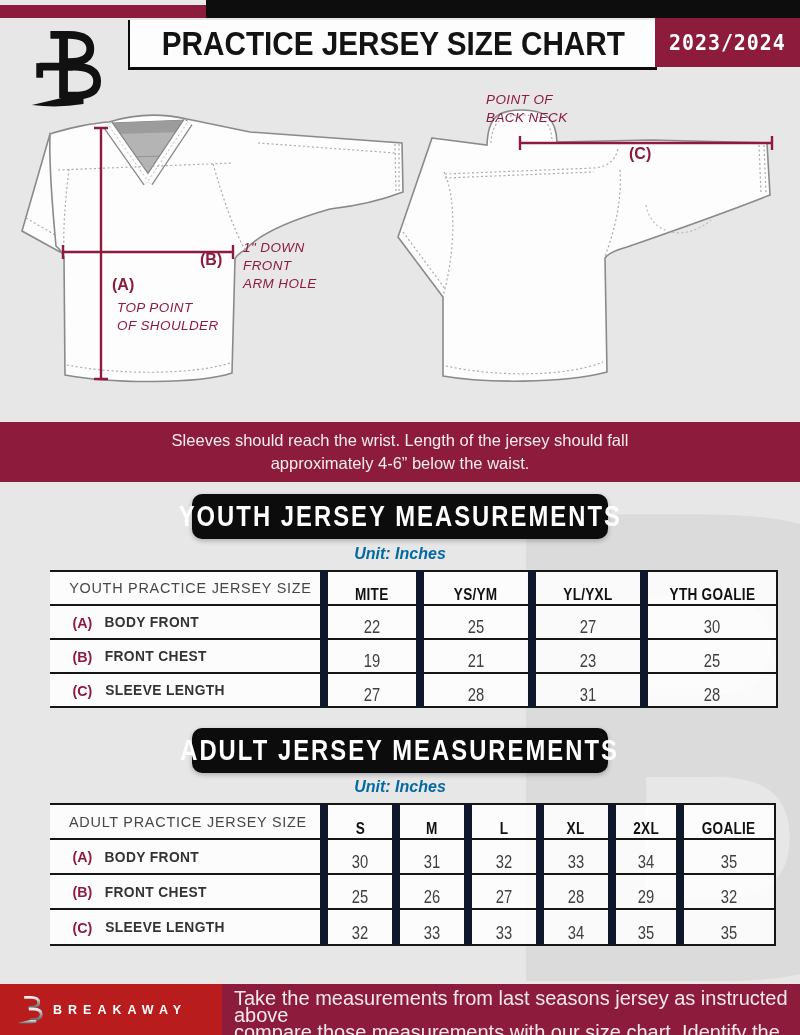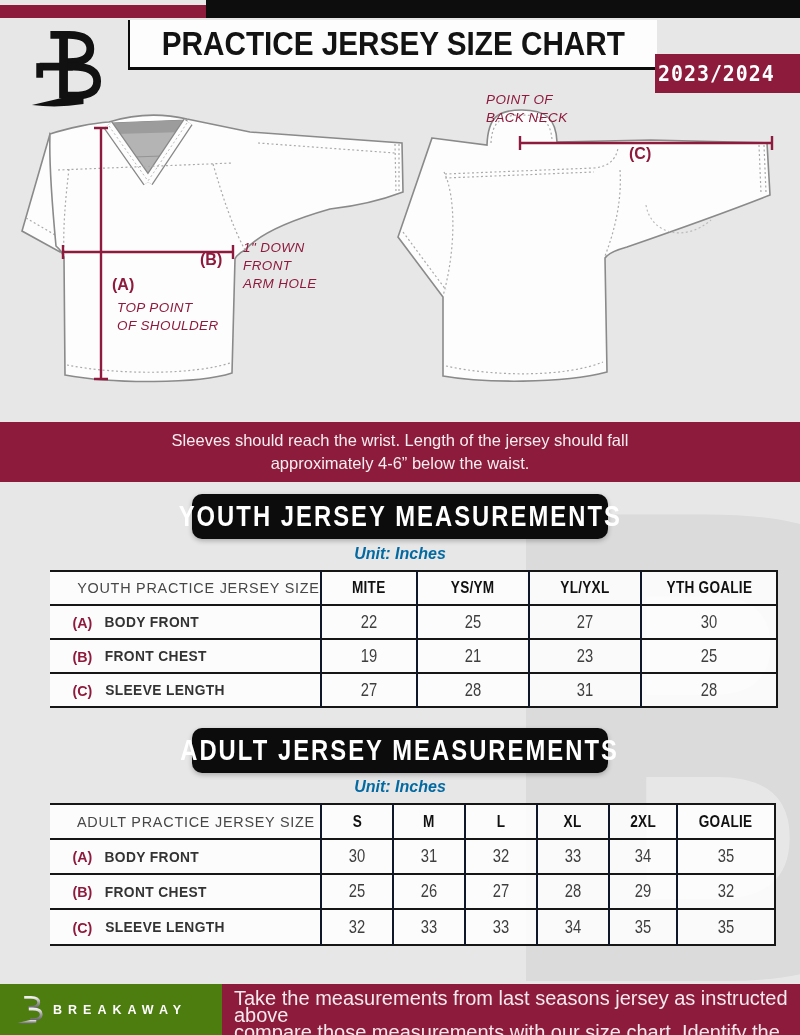--- a/index.html
+++ b/index.html
@@ -18,22 +18,22 @@
   .topbar-black{position:absolute; left:206px; top:0; width:594px; height:18px; background:#0d0d0d;}
   .topbar-maroon{position:absolute; left:0; top:5px; width:206px; height:13px; background:#8D1B3C;}
   .logo-box{position:absolute; left:28px; top:26px; z-index:2;}
   .title-box{
     position:absolute; left:128px; top:20px; width:527px; height:47px; z-index:2;
     background:#fdfdfd; border-left:2px solid #0c0c0c; border-bottom:3px solid #0c0c0c;
     display:flex; align-items:center; justify-content:center;
   }
   .title-box .t{display:inline-block; transform:scaleX(0.9); font-size:33px; font-weight:800; color:#131313; white-space:nowrap;}
   .year-box{
-    position:absolute; left:655px; top:18px; width:145px; height:39px; z-index:2;
-    background:#8D1B3C; display:flex; align-items:center; justify-content:flex-start;margin-top:36px;
+    position:absolute; left:655px; top:18px; width:145px; height:49px; z-index:2;
+    background:#8D1B3C; display:flex; align-items:center; justify-content:center;
   }
   .year-box .t{
     display:inline-block; transform:scaleX(0.95);
     font-family:"DejaVu Sans Mono",monospace; font-weight:bold;
     font-size:21px; letter-spacing:1px; color:#ffffff; white-space:nowrap;
   }
   
   .jersey{position:absolute; z-index:2;}
   .jersey-front{left:8px; top:103px;}
   .jersey-back{left:396px; top:100px;}
@@ -69,34 +69,34 @@
   .unit-youth{top:545px;}
   .unit-adult{top:778px;}
   
   .mtable{position:absolute; left:50px; display:grid; z-index:2;}
   .mtable .cell{
     background:rgba(255,255,255,0.85);
     border-bottom:2px solid #161616;
     display:flex; align-items:center; justify-content:center; overflow:hidden;
   }
   .mtable .cell.h{border-top:2px solid #161616;}
-  .mtable .cell.vline{border-left:2px solid #0f172a;}
+  .mtable .cell.vline{border-left:8px solid #0f172a;align-items:flex-end;}
   .mtable .cell.rline{border-right:2px solid #161616;}
-  .mtable .cell.labelcell{justify-content:flex-start; padding-left:18px; box-sizing:border-box;}
+  .mtable .cell.labelcell{justify-content:flex-start; padding-left:10px; box-sizing:border-box;}
   .mtable .cell.rowlabel{justify-content:flex-start; padding-left:22px; box-sizing:border-box;}
   .table-youth{top:570px; width:728px; grid-template-columns:270px 96px 112px 112px 138px; grid-template-rows:36px 34px 34px 34px;}
   .table-adult{top:803px; width:726px; grid-template-columns:270px 72px 72px 72px 72px 68px 100px; grid-template-rows:37px 35px 35px 36px;}
   .colhead{display:inline-block; transform:scaleX(0.93); font-size:15.5px; color:#474747; letter-spacing:0.8px; white-space:nowrap;}
   .sizehead{display:inline-block; transform:scaleX(0.85); font-size:16px; font-weight:700; color:#111; letter-spacing:0.3px; white-space:nowrap;}
   .val{display:inline-block; transform:scaleX(0.82); font-size:18px; color:#3f3f3f;}
   .rkey{display:inline-block; transform:scaleX(0.95); color:#8E1B3D; font-weight:800; font-size:15px; margin-right:9px;}
   .rname{display:inline-block; transform:scaleX(0.95); font-weight:700; font-size:14.5px; color:#333; letter-spacing:0.4px; white-space:nowrap;}
   
   .footer-black{
-    position:absolute; left:0; top:984px; width:222px; height:51px; background:#4d7c0f; z-index:3;
+    position:absolute; left:0; top:984px; width:222px; height:51px; background:#b91c1c; z-index:3;
     display:flex; align-items:center; padding-left:16px; box-sizing:border-box;
   }
   .footer-brand{color:#ffffff; font-weight:700; font-size:12.5px; letter-spacing:6px; margin-left:10px; white-space:nowrap;}
   .footer-maroon{
     position:absolute; left:222px; top:984px; width:578px; height:51px; background:#8D1B3C; z-index:3;
     color:#f4e9ed; font-size:20px; line-height:16.9px; padding:6px 8px 0 12px; box-sizing:border-box;
   }
 </style>
 </head>
 <body>

